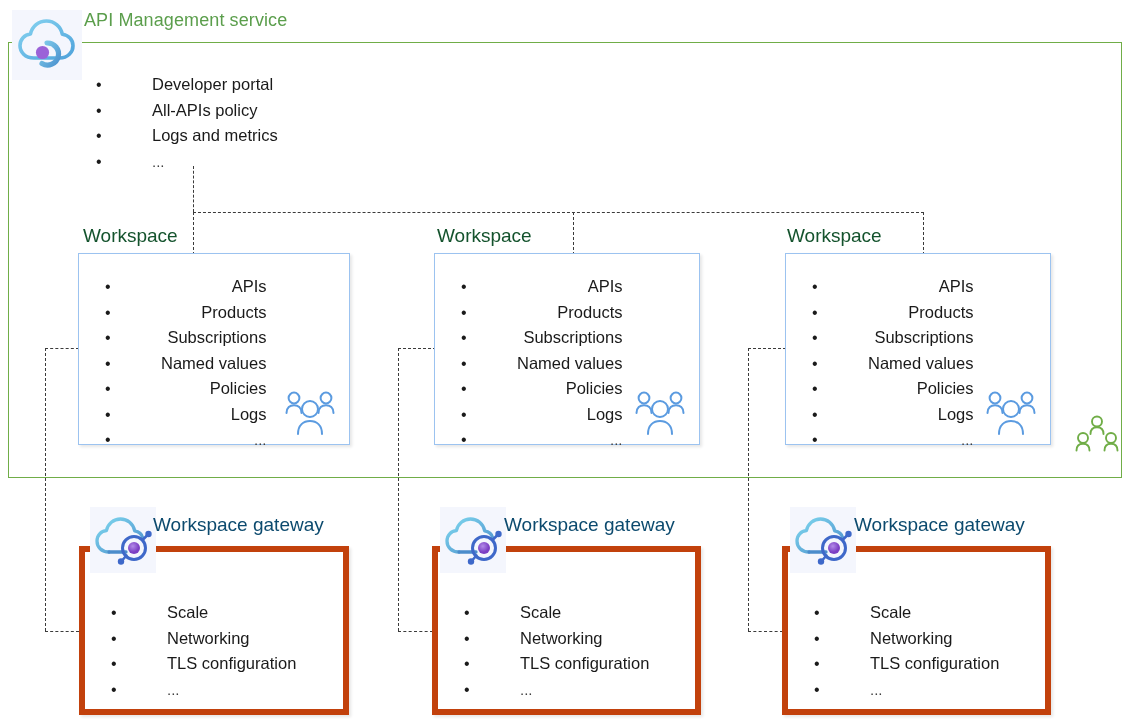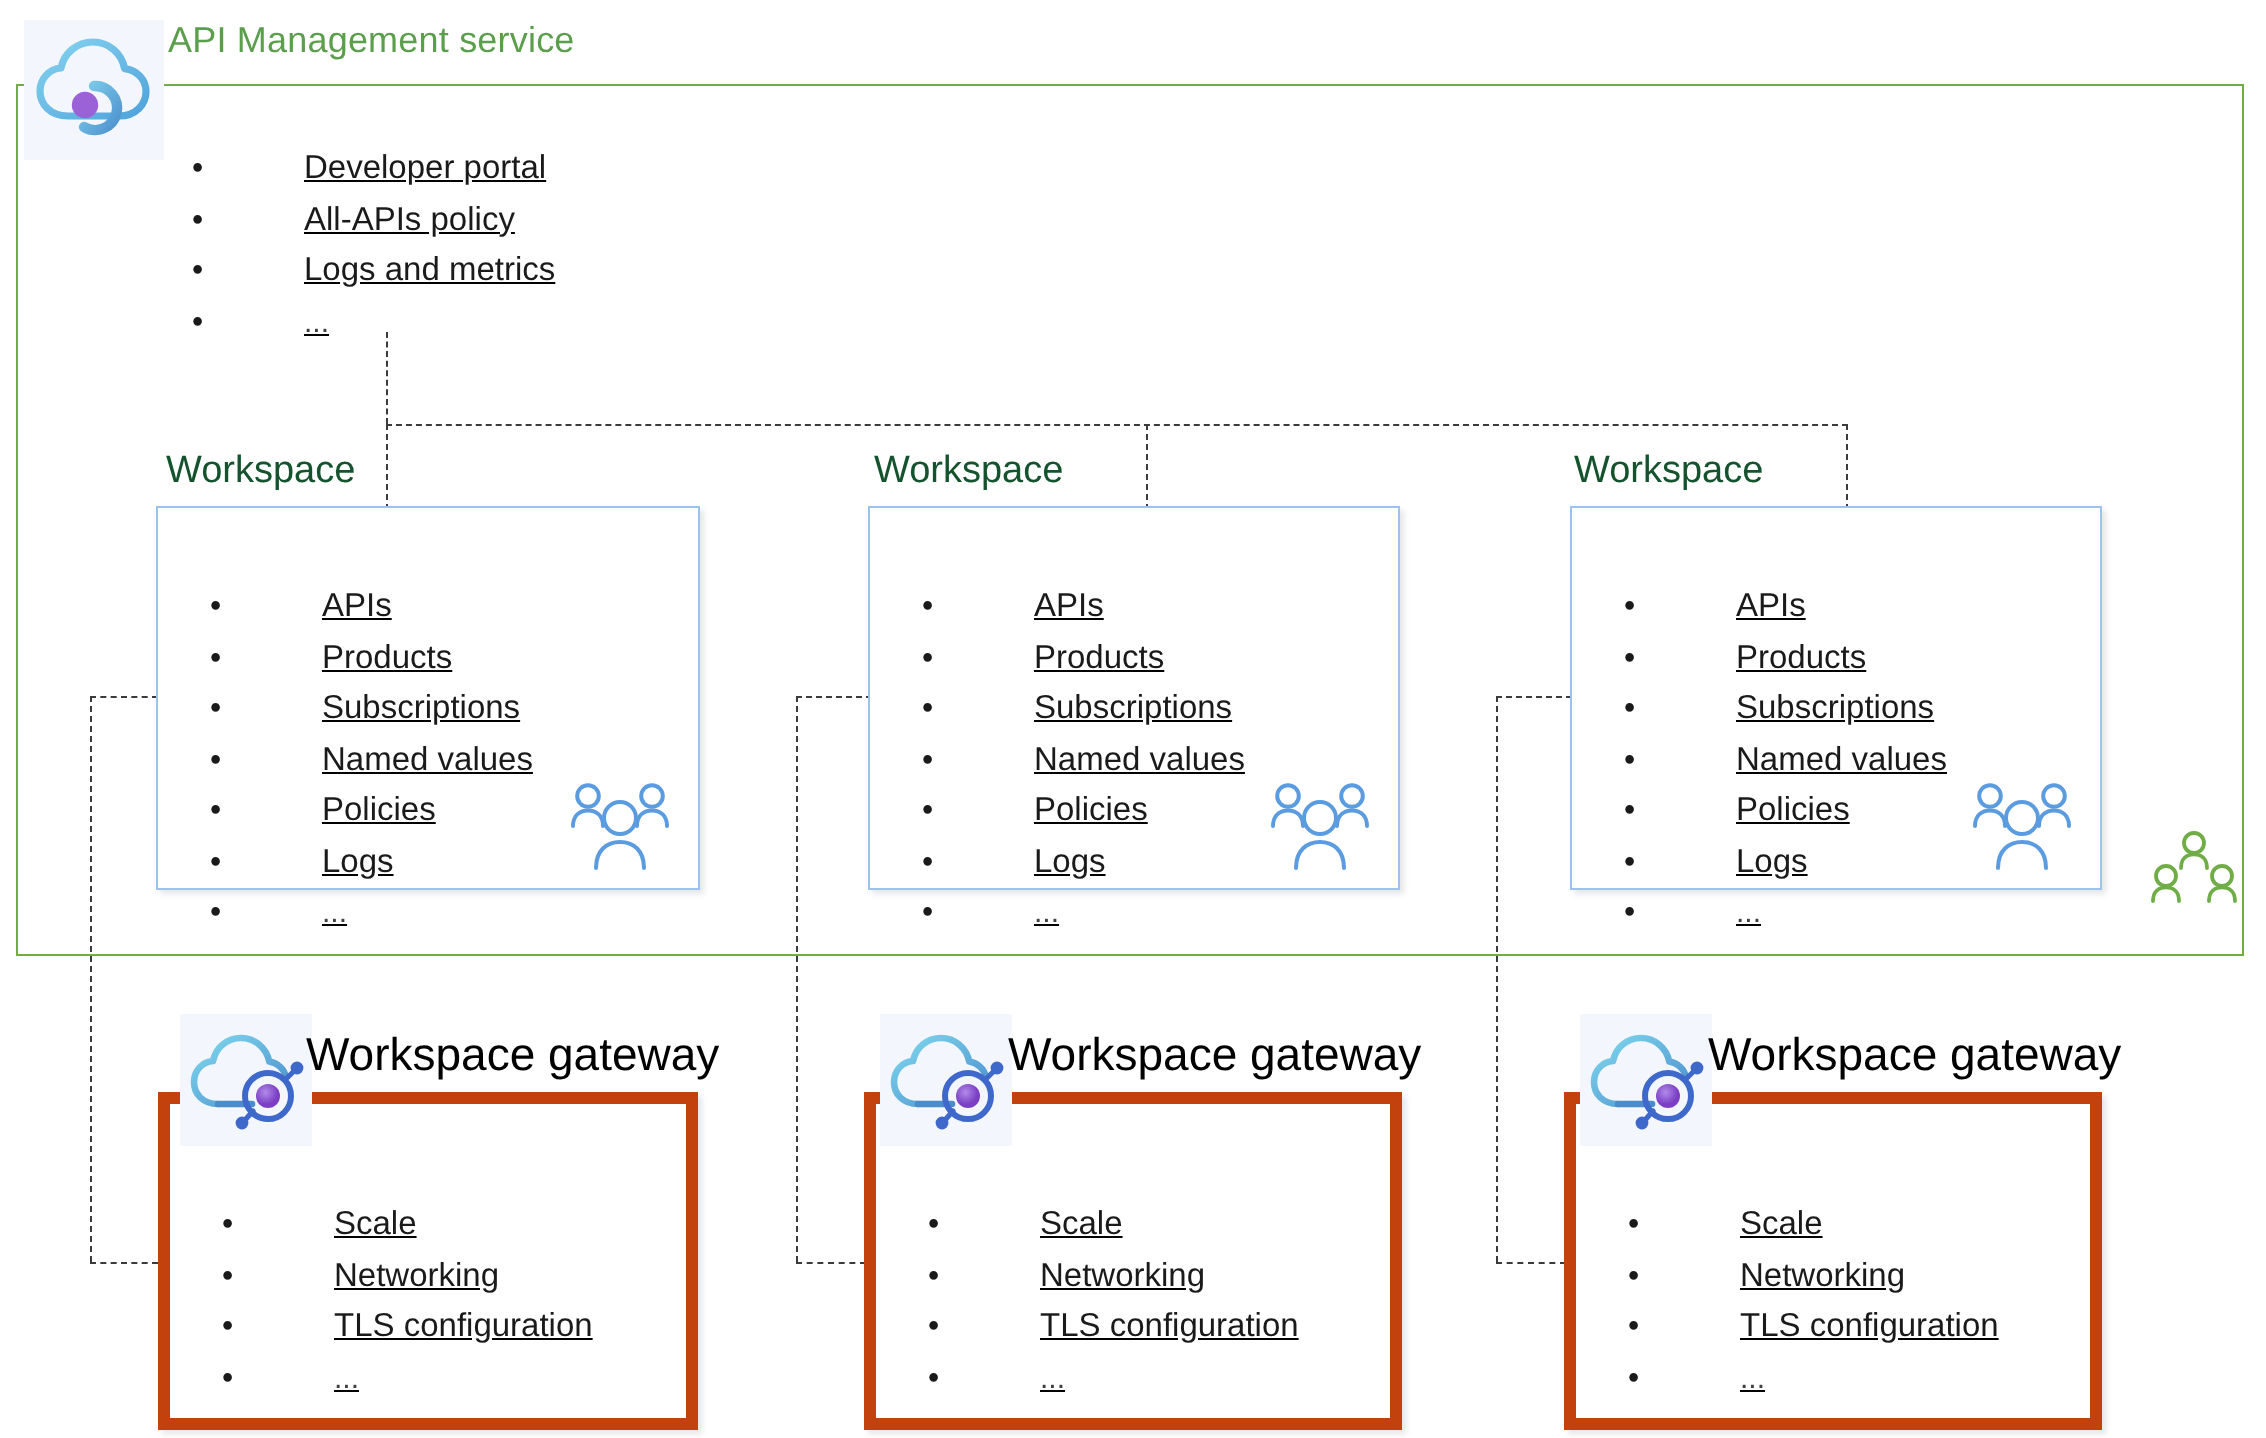--- a/index.html
+++ b/index.html
@@ -36,21 +36,21 @@
     position:absolute;
     left:12px; top:10px;
     width:70px; height:70px;
     background:#F4F6FD;
   }
 
   
   .bullets{
     position:absolute;
     list-style:none;
-    margin:0; padding:0;text-decoration:underline;
+    margin:0; padding:0;
   }
   .bullets li{
     position:relative;
     padding-left:56px;
     line-height:25.5px;
     font-size:16.5px;
     color:#1A1A1A;
     white-space:nowrap;
   }
   .bullets li::before{
@@ -74,41 +74,41 @@
     color:#14532d;
     white-space:nowrap;
   }
   .ws-box{
     position:absolute;
     border:1px solid #9CC3F0;
     background:#ffffff;
     box-sizing:border-box;
     box-shadow:2px 2px 3px rgba(0,0,0,.10);
   }
-  .ws-bullets{ left:26px; top:37px; }
+  .ws-bullets{ left:26px; top:20px;text-align:right; }
 
   
   .people-icon{
     position:absolute;
     right:12px; bottom:8px;
     width:54px; height:46px;
   }
 
   
   .people-icon-green{
     position:absolute;
     left:1075px; top:415px;
     width:44px; height:40px;
   }
 
   
   .gw-label{
     position:absolute;
-    font-size:23px;
-    color:#000000;
+    font-size:19px;
+    color:#0c4a6e;
     white-space:nowrap;
   }
   .gw-icon{
     position:absolute;
     width:66px; height:66px;
     background:#F4F6FD;
   }
   .gw-box{
     position:absolute;
     border:6px solid #c2410c;

